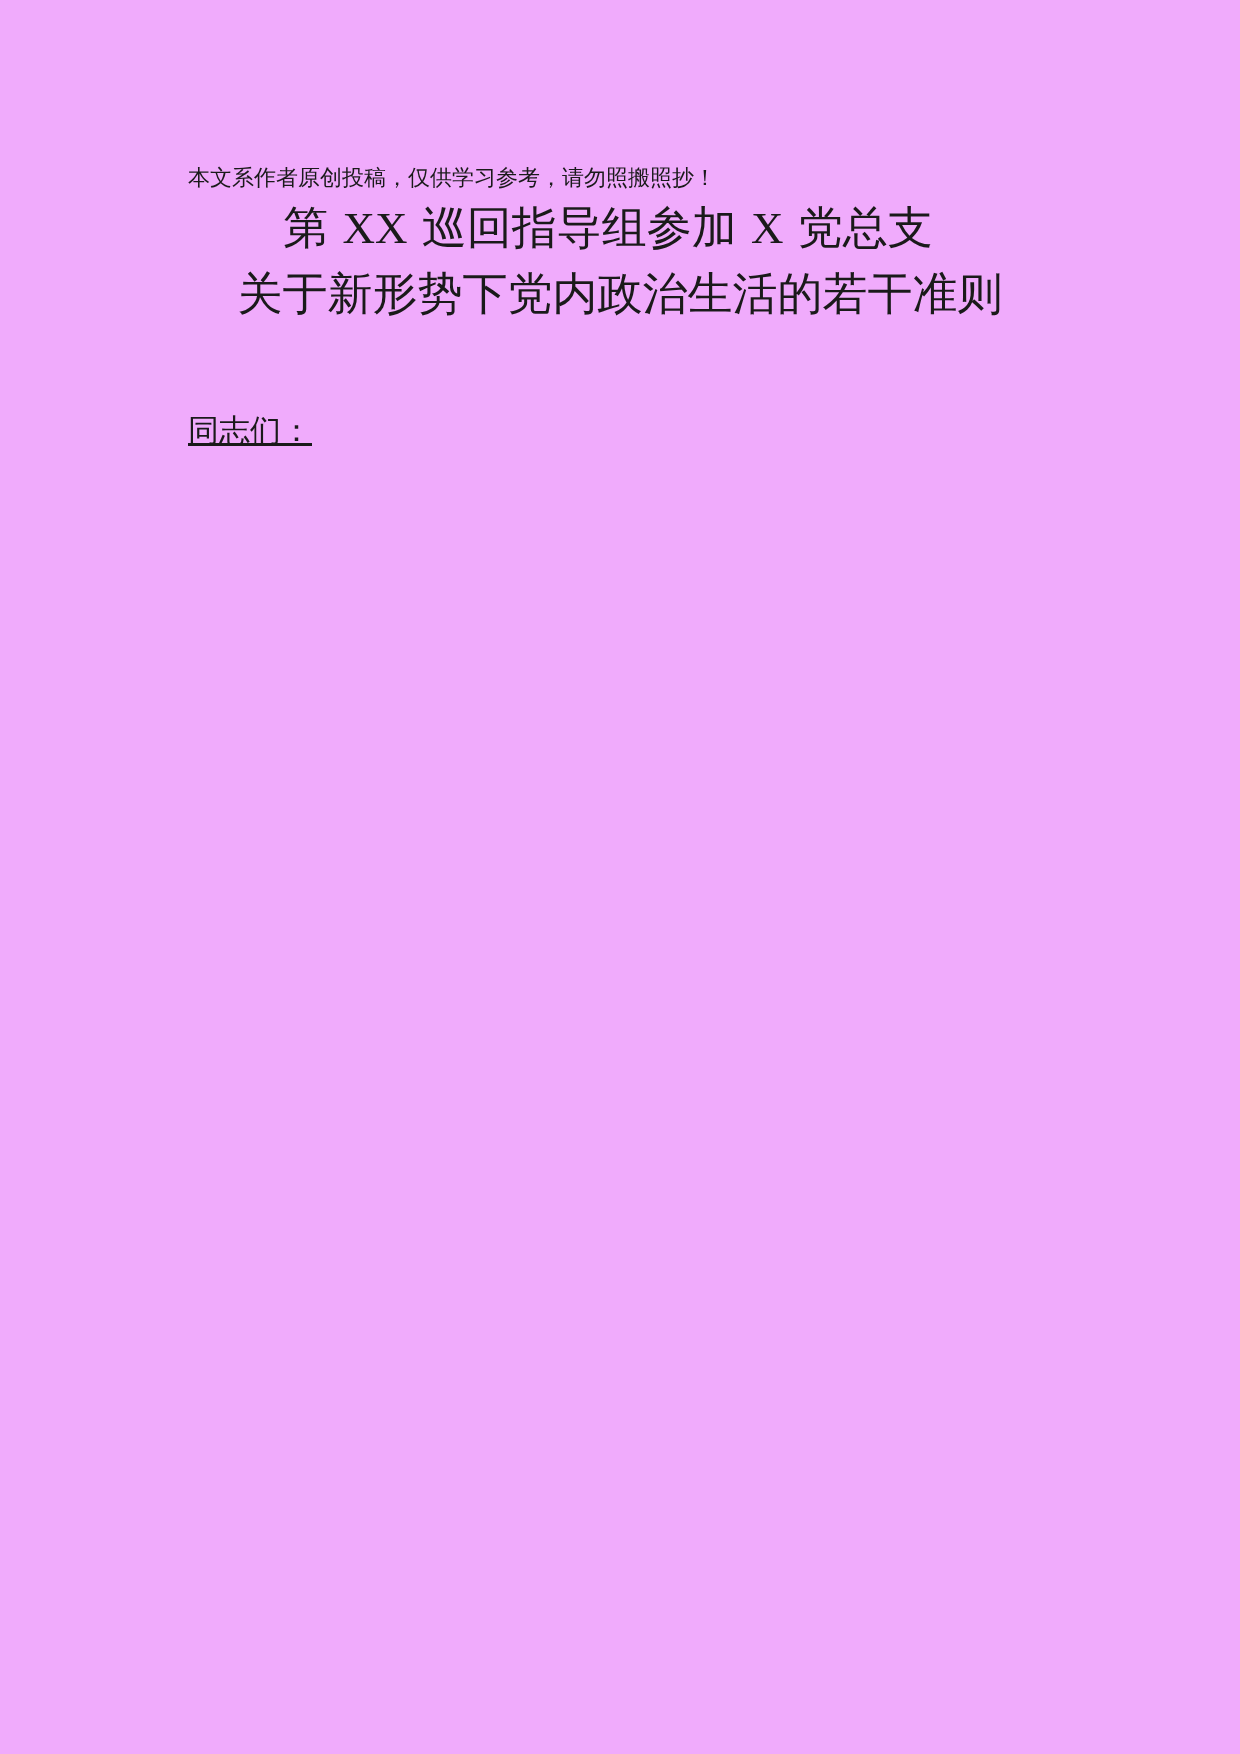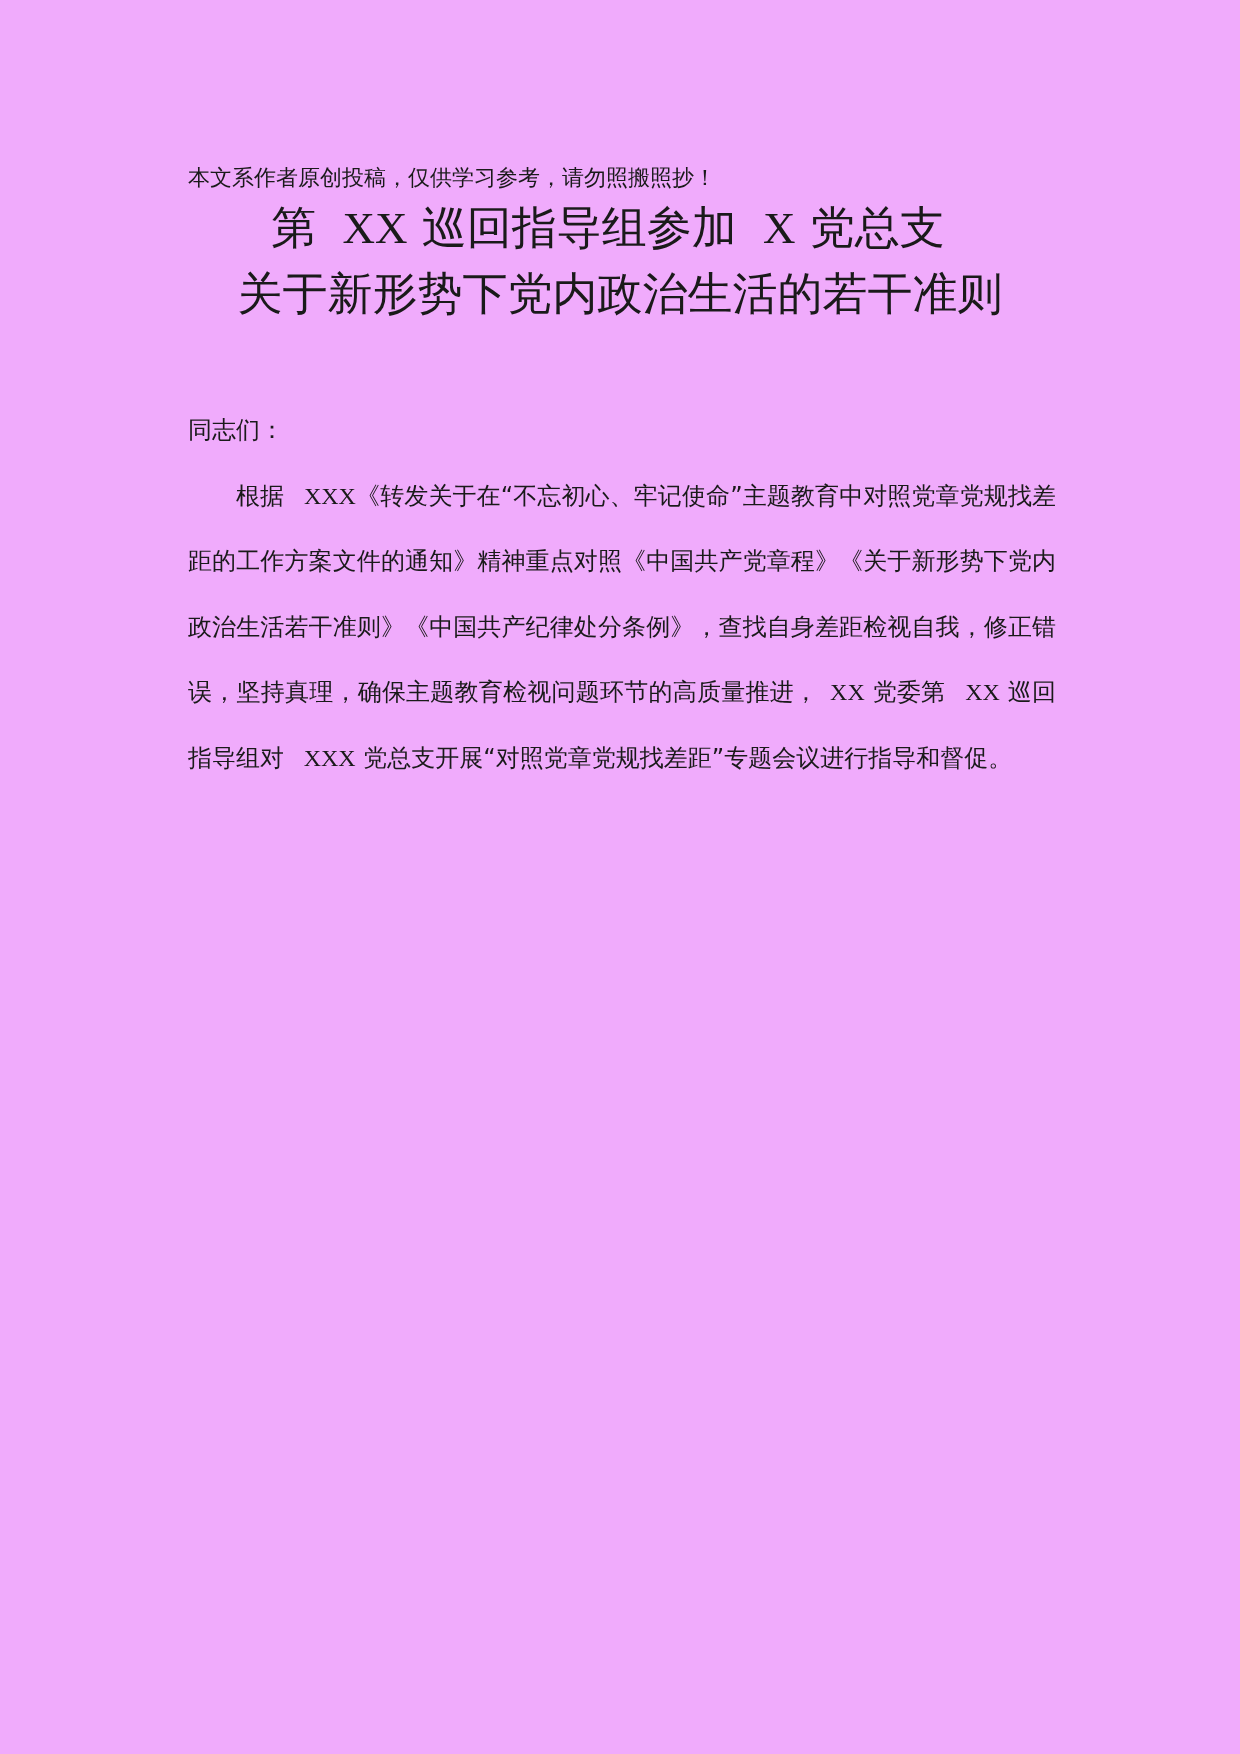--- a/index.html
+++ b/index.html
@@ -39,30 +39,30 @@
       text-align: center;
       font-size: 45px;
       line-height: 56px;
       white-space: nowrap;
       color: #1a1a1a;
     }
     .title.l1 { top: 200px; left: -12px; }
     .title.l2 { top: 266px; left: 0px; }
     .latin {
       font-family: "Liberation Serif", "DejaVu Serif", serif;
-      margin-left: 12px;
     }
     .body-text {
       position: absolute;
       left: 188px;
       top: 398px;
       width: 868px;
-      font-size: 24px;
+      font-size: 31px;
       line-height: 65.5px;
       color: #1a1a1a;
+      text-decoration: underline;
     }
     .body-text p {
       margin: 0;
       text-align: justify;
     }
     .body-text p.indent {
       text-indent: 2em;
     }
     .salutation {
       margin: 0;
@@ -74,16 +74,15 @@
 <div class="page">
 
   <div class="notice">本文系作者原创投稿，仅供学习参考，请勿照搬照抄！</div>
 
   <div class="title l1">第 <span class="latin">XX</span> 巡回指导组参加 <span class="latin">X</span> 党总支</div>
 
   <div class="title l2">关于新形势下党内政治生活的若干准则</div>
 
   <div class="body-text">
     <p class="salutation">同志们：</p>
-    <p class="indent">根据 <span class="latin">XXX</span>《转发关于在“不忘初心、牢记使命”主题教育中对照党章党规找差距的工作方案文件的通知》精神重点对照《中国共产党章程》《关于新形势下党内政治生活若干准则》《中国共产纪律处分条例》，查找自身差距检视自我，修正错误，坚持真理，确保主题教育检视问题环节的高质量推进，<span class="latin">XX</span> 党委第 <span class="latin">XX</span> 巡回指导组对 <span class="latin">XXX</span> 党总支开展“对照党章党规找差距”专题会议进行指导和督促。</p>
   </div>
 
 </div>
 
 </body></html>

